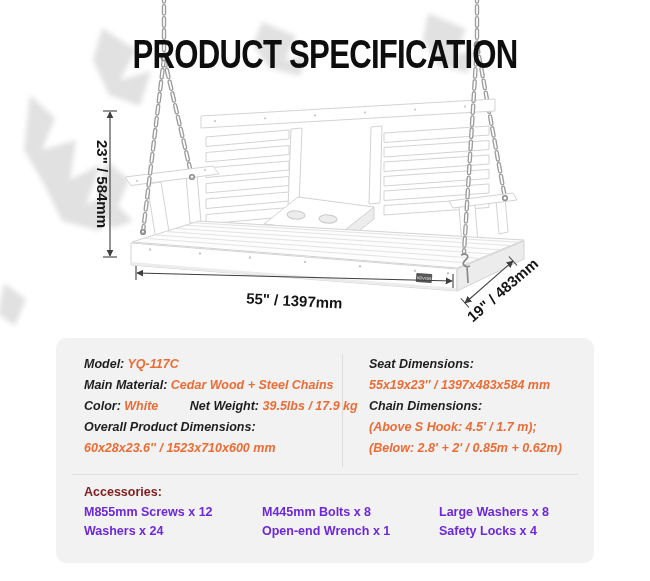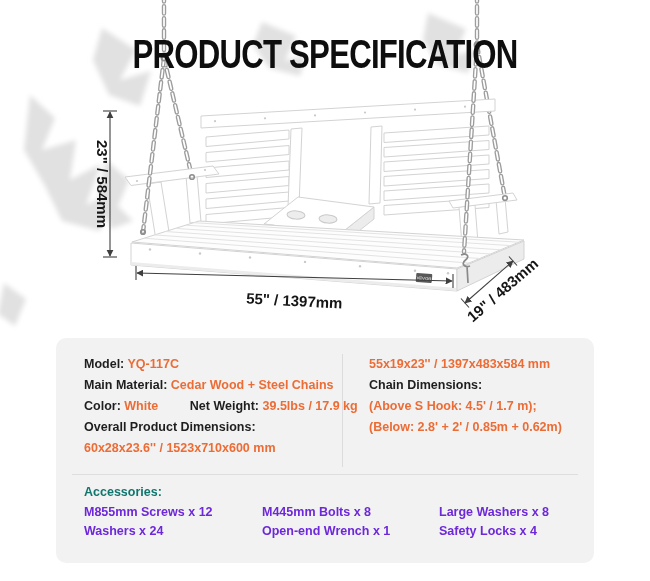--- a/index.html
+++ b/index.html
@@ -16,30 +16,30 @@
   .seatline{stroke:#e3e3e3;stroke-width:1;}
   .chain{stroke:#9d9d9d;stroke-width:4.4;fill:none;stroke-dasharray:7.5 4.6;stroke-linecap:round;}
   .chain-core{stroke:#ffffff;stroke-width:1.7;fill:none;stroke-dasharray:7.5 4.6;stroke-linecap:round;}
   .ring{fill:none;stroke:#8f8f8f;stroke-width:1.6;}
   .dim{stroke:#3f3f3f;stroke-width:1.1;fill:none;}
   .dimtext{font-size:15px;font-weight:bold;fill:#151515;}
   .screw{fill:#c9c9c9;}
   
   #panel{position:absolute;left:56px;top:338px;width:538px;height:225px;background:#f2f2f2;
          border-radius:10px;z-index:2;box-sizing:border-box;font-weight:bold;}
-  #specTop{display:flex;padding-top:16px;}
+  #specTop{display:flex;padding-top:16px;font-style:italic;}
   #colLeft{width:287px;border-right:1px solid #dcdcdc;padding:0 8px 8px 28px;box-sizing:border-box;}
   #colRight{padding-left:26px;}
   .row{font-size:12.5px;line-height:21px;white-space:nowrap;}
   .lbl{color:#1e1e1e;}
   .val{color:#ec6c35;}
   .gap{padding-left:28px;}
   #hDivider{border-top:1px solid #dedede;margin:7px 16px 4px 16px;height:0;}
   #acc{padding:3px 0 0 28px;}
-  #accHeading{font-size:12.5px;line-height:21px;color:#0f766e;}
+  #accHeading{font-size:12.5px;line-height:21px;color:#7f1d1d;}
   #accGrid{display:grid;grid-template-columns:178px 177px auto;}
   .acc-item{font-size:12.5px;line-height:19px;color:#6d28d9;white-space:nowrap;}
 </style>
 </head>
 <body>
 
 <div id="stage">
 
   <svg id="diagram" width="650" height="336" viewBox="0 0 650 336">
     <defs>
@@ -209,20 +209,23 @@
         </div>
         <div class="row">
           <span class="lbl">Overall Product Dimensions:</span>
         </div>
         <div class="row">
           <span class="val">60x28x23.6'' / 1523x710x600 mm</span>
         </div>
       </div>
       <div id="colRight">
         <div class="row">
+          <span class="lbl">Seat Dimensions:</span>
+        </div>
+        <div class="row">
           <span class="val">55x19x23'' / 1397x483x584 mm</span>
         </div>
         <div class="row">
           <span class="lbl">Chain Dimensions:</span>
         </div>
         <div class="row">
           <span class="val">(Above S Hook: 4.5' / 1.7 m);</span>
         </div>
         <div class="row">
           <span class="val">(Below: 2.8' + 2' / 0.85m + 0.62m)</span>

